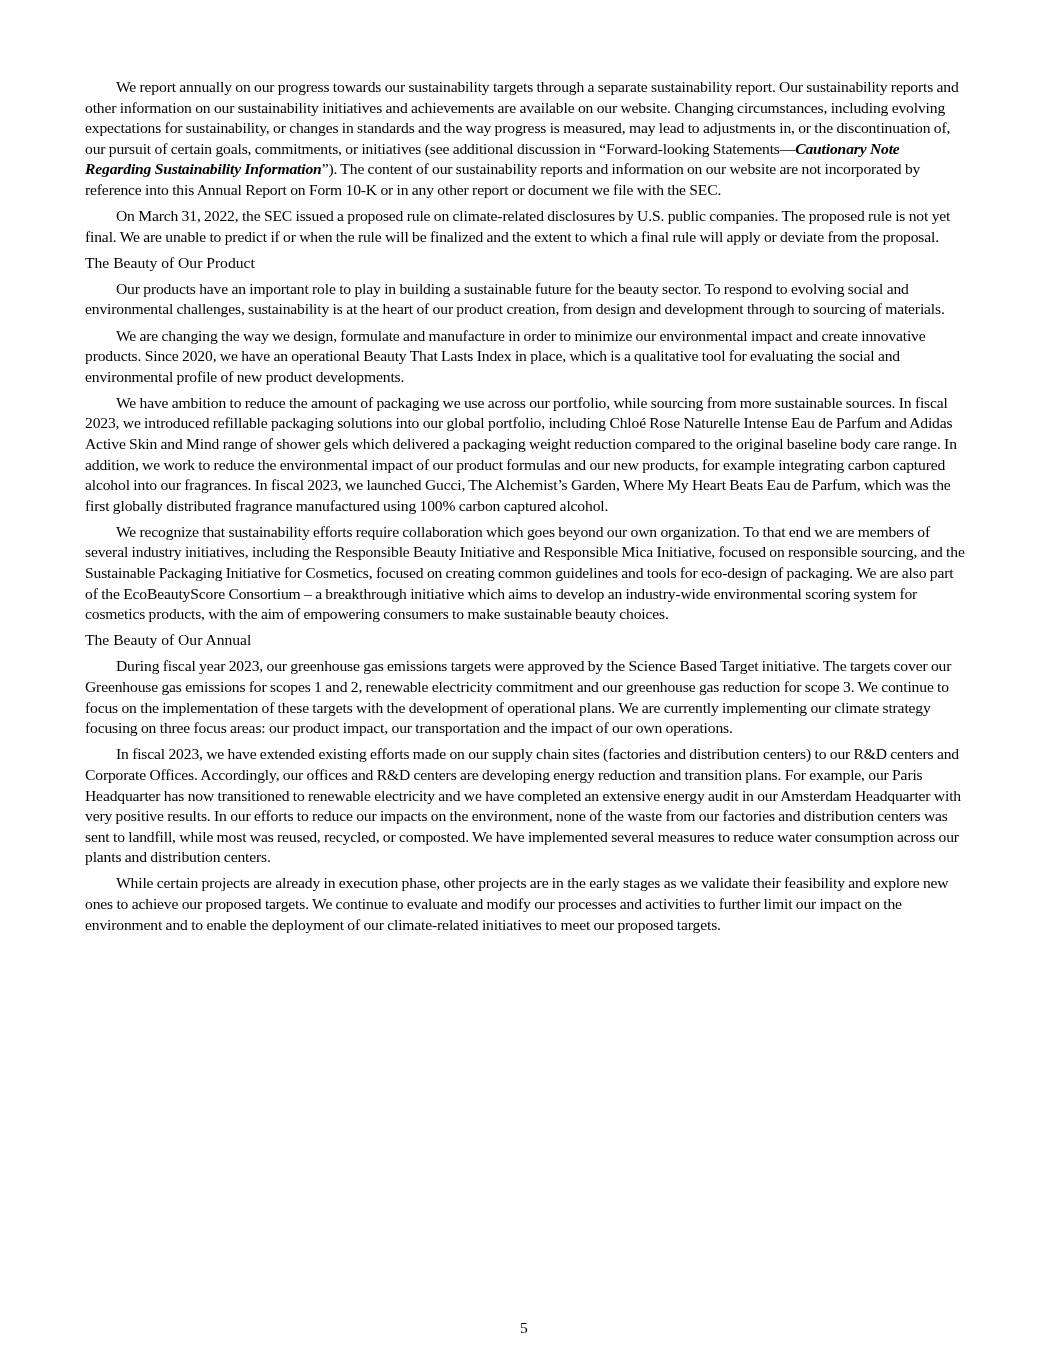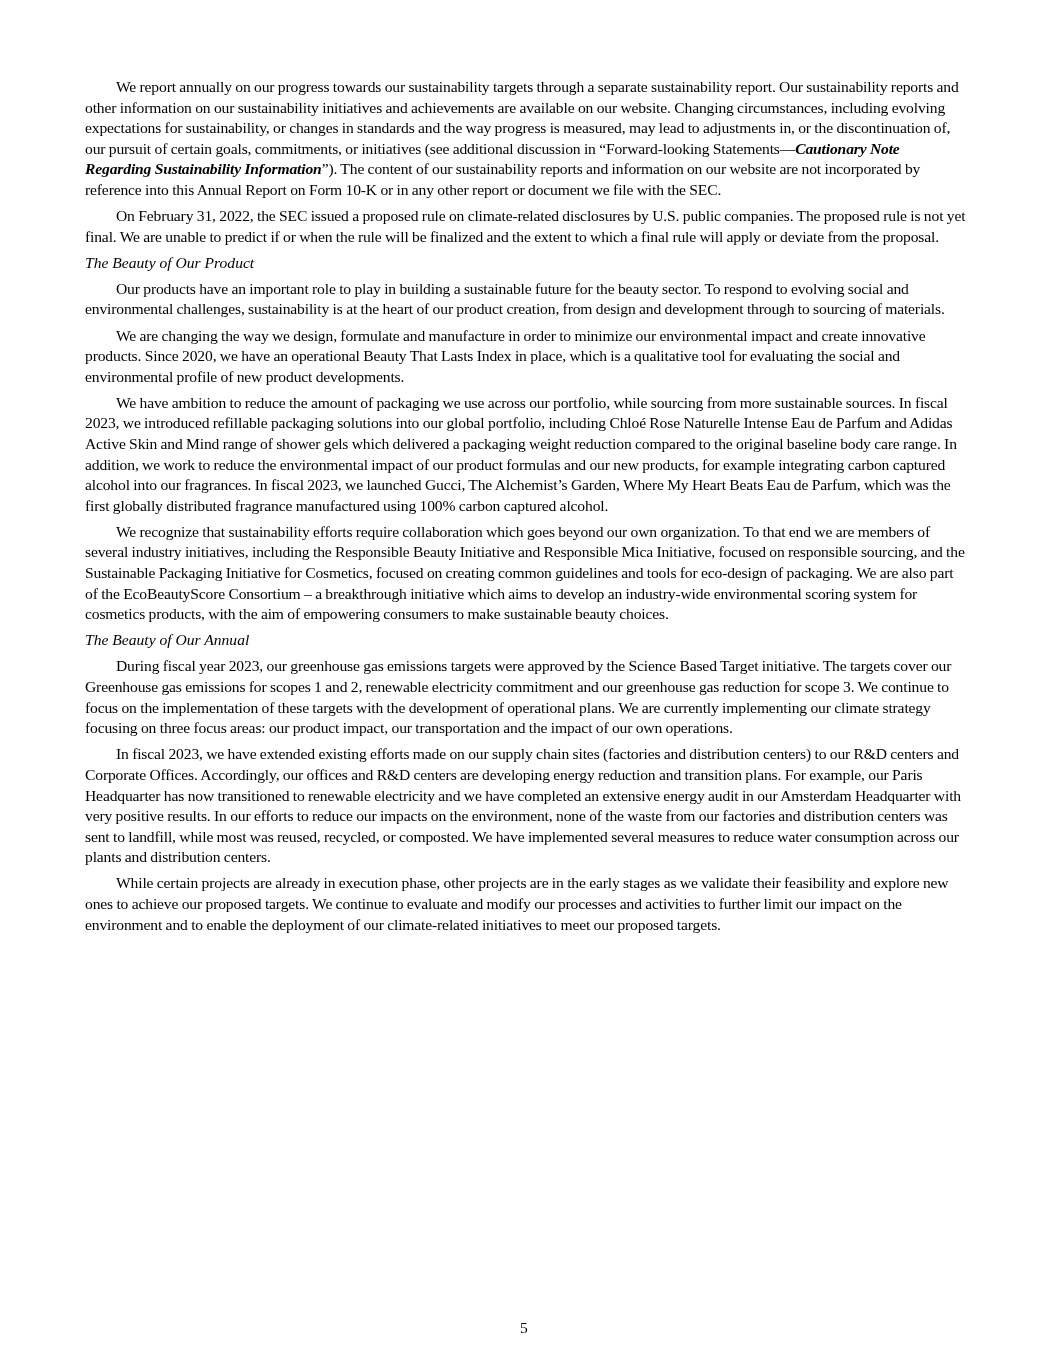--- a/index.html
+++ b/index.html
@@ -20,39 +20,38 @@
       width: 882px;
     }
     .para {
       margin: 0 0 5.5px 0;
       text-indent: 31px;
       letter-spacing: -0.15px;
       word-spacing: -0.3px;
     }
     .subheading {
       margin: 0 0 5.5px 0;
-      font-style: italic;
     }
     .bold-italic { font-weight: bold; font-style: italic; }
     .page-number {
       position: absolute;
       top: 1318px;
       left: 0;
       width: 1048px;
       text-align: center;
     }
   </style>
 </head>
 <body>
 
 <div class="page">
 
   <p class="para"><span>We report annually on our progress towards our sustainability targets through a separate sustainability report. Our sustainability reports and other information on our sustainability initiatives and achievements are available on our website. Changing circumstances, including evolving expectations for sustainability, or changes in standards and the way progress is measured, may lead to adjustments in, or the discontinuation of, our pursuit of certain goals, commitments, or initiatives (see additional discussion in “Forward-looking Statements—</span><span class="bold-italic">Cautionary Note Regarding Sustainability Information</span><span>”). The content of our sustainability reports and information on our website are not incorporated by reference into this Annual Report on Form 10-K or in any other report or document we file with the SEC.</span></p>
 
-  <p class="para">On February 31, 2022, the SEC issued a proposed rule on climate-related disclosures by U.S. public companies. The proposed rule is not yet final. We are unable to predict if or when the rule will be finalized and the extent to which a final rule will apply or deviate from the proposal.</p>
+  <p class="para">On March 31, 2022, the SEC issued a proposed rule on climate-related disclosures by U.S. public companies. The proposed rule is not yet final. We are unable to predict if or when the rule will be finalized and the extent to which a final rule will apply or deviate from the proposal.</p>
 
   <div>
     <p class="subheading">The Beauty of Our Product</p>
     <p class="para">Our products have an important role to play in building a sustainable future for the beauty sector. To respond to evolving social and environmental challenges, sustainability is at the heart of our product creation, from design and development through to sourcing of materials.</p>
     <p class="para">We are changing the way we design, formulate and manufacture in order to minimize our environmental impact and create innovative products. Since 2020, we have an operational Beauty That Lasts Index in place, which is a qualitative tool for evaluating the social and environmental profile of new product developments.</p>
     <p class="para">We have ambition to reduce the amount of packaging we use across our portfolio, while sourcing from more sustainable sources. In fiscal 2023, we introduced refillable packaging solutions into our global portfolio, including Chloé Rose Naturelle Intense Eau de Parfum and Adidas Active Skin and Mind range of shower gels which delivered a packaging weight reduction compared to the original baseline body care range. In addition, we work to reduce the environmental impact of our product formulas and our new products, for example integrating carbon captured alcohol into our fragrances. In fiscal 2023, we launched Gucci, The Alchemist’s Garden, Where My Heart Beats Eau de Parfum, which was the first globally distributed fragrance manufactured using 100% carbon captured alcohol.</p>
     <p class="para">We recognize that sustainability efforts require collaboration which goes beyond our own organization. To that end we are members of several industry initiatives, including the Responsible Beauty Initiative and Responsible Mica Initiative, focused on responsible sourcing, and the Sustainable Packaging Initiative for Cosmetics, focused on creating common guidelines and tools for eco-design of packaging. We are also part of the EcoBeautyScore Consortium – a breakthrough initiative which aims to develop an industry-wide environmental scoring system for cosmetics products, with the aim of empowering consumers to make sustainable beauty choices.</p>
   </div>
 
   <div>

